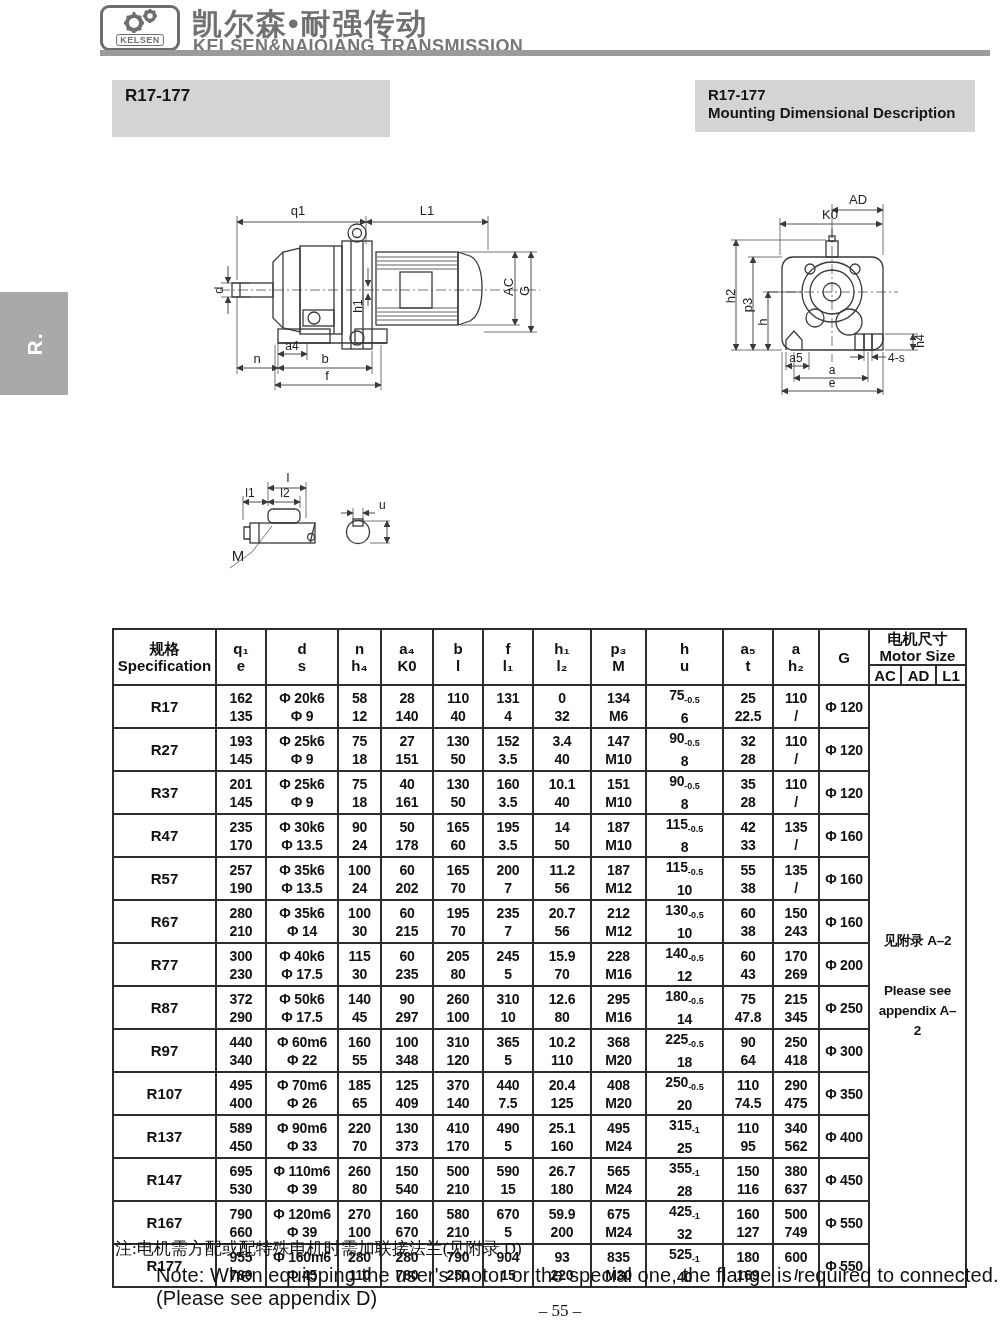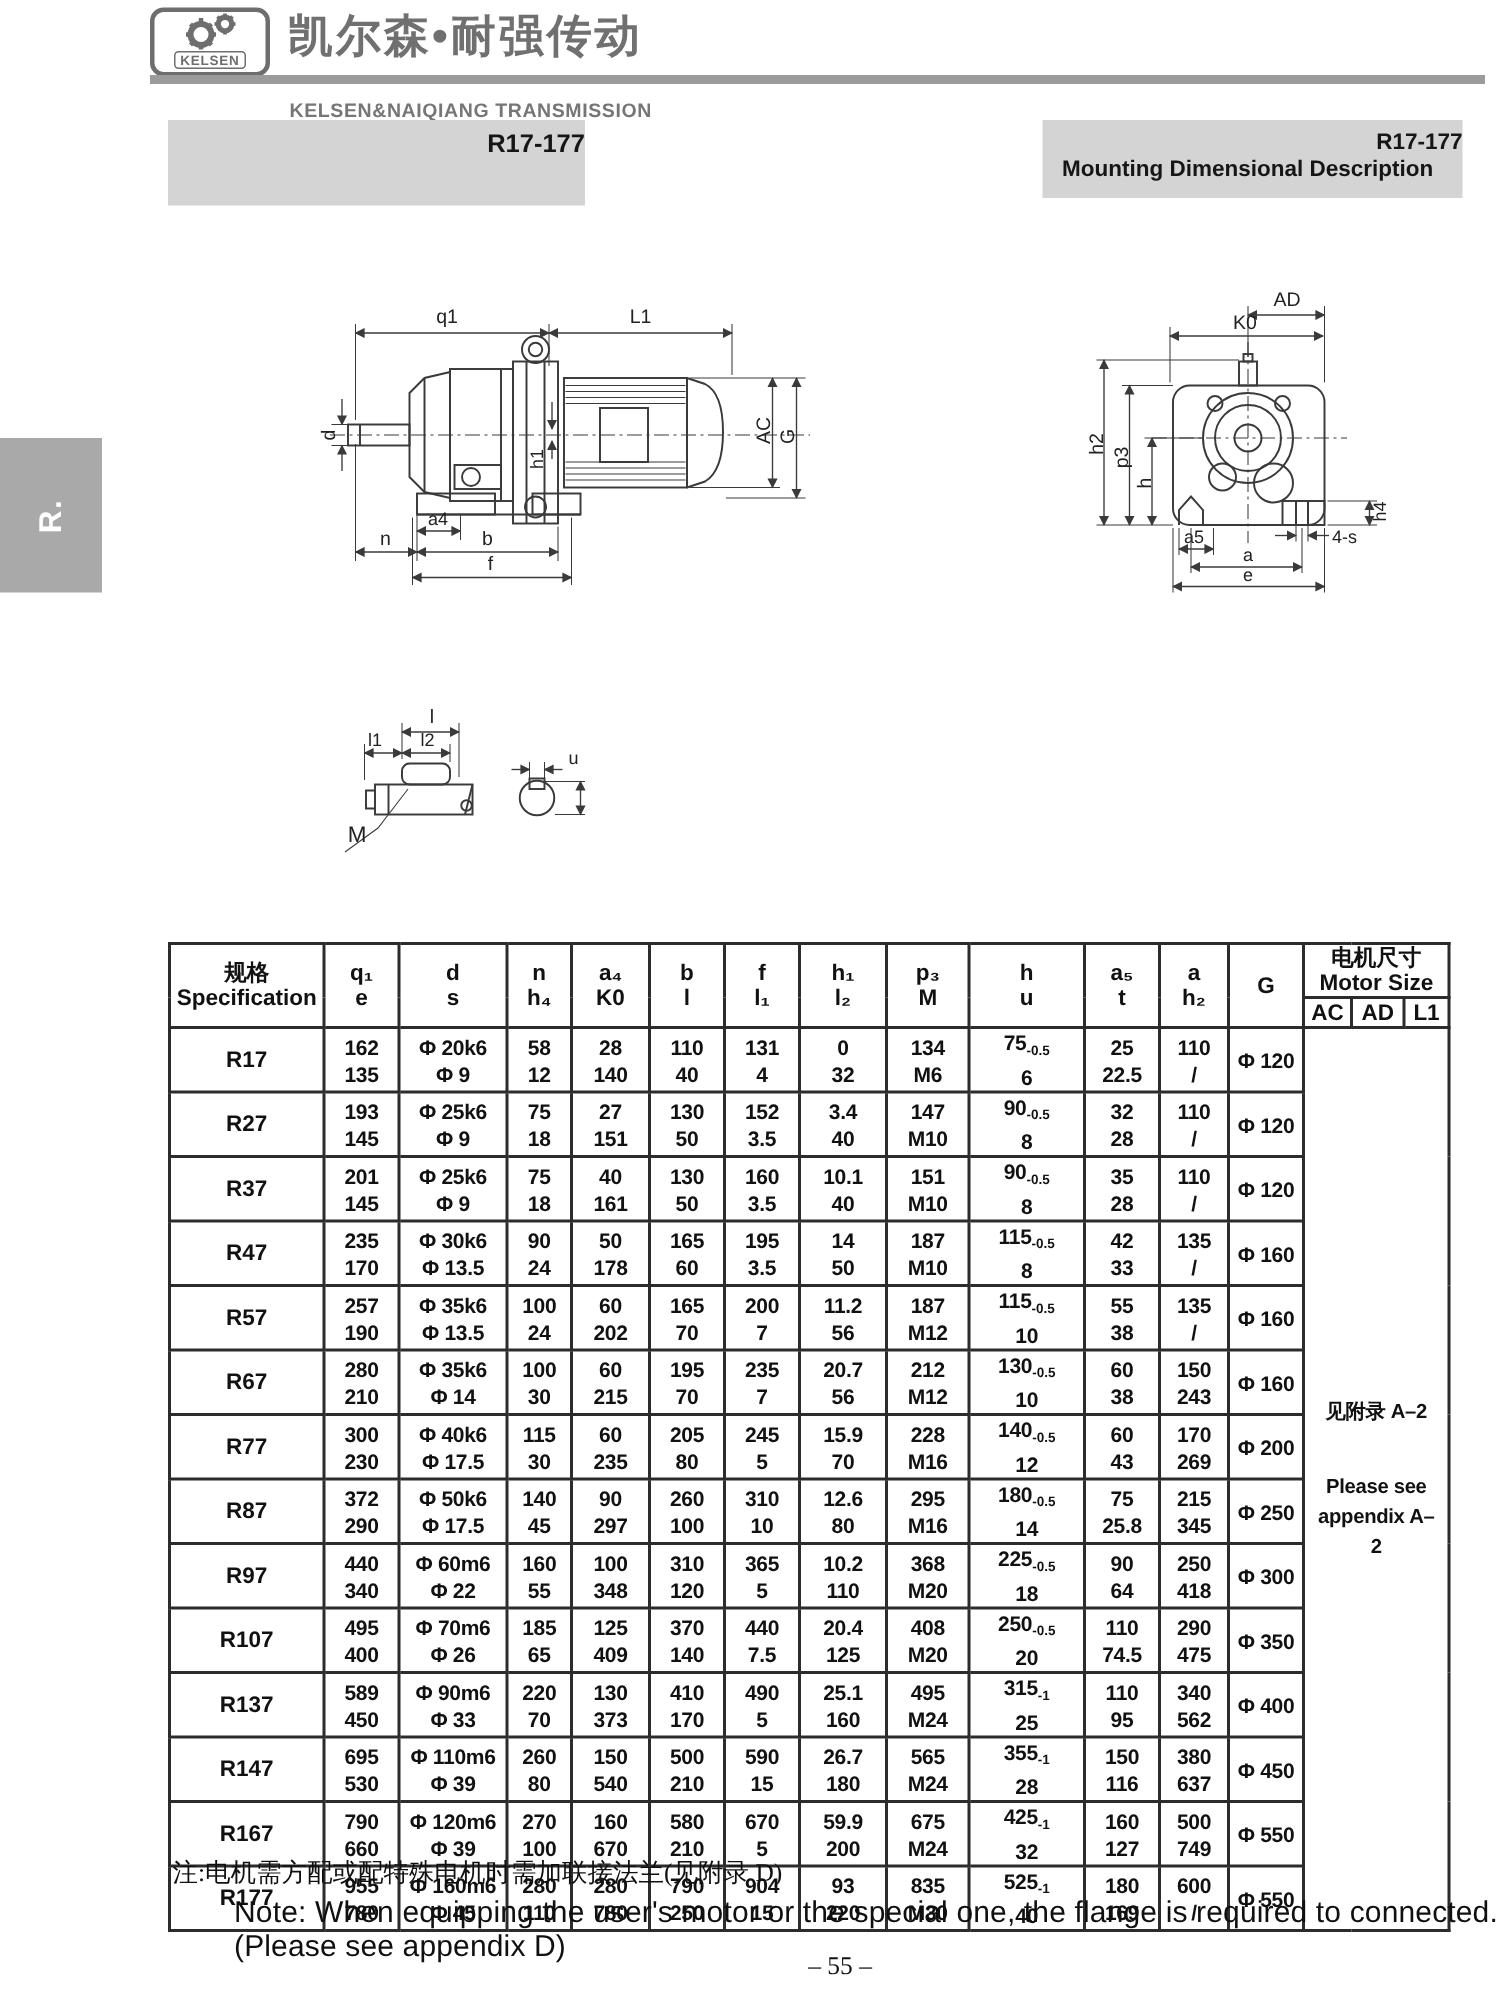--- a/index.html
+++ b/index.html
@@ -18,31 +18,31 @@
     box-sizing:border-box;background:#fff;
   }
   .logo-kelsen{
     font-size:9px;font-weight:bold;color:#6e6e6e;letter-spacing:0.5px;
     border:1px solid #6e6e6e;border-radius:3px;padding:0 3px;margin-bottom:2px;line-height:10px;
   }
   .brand-cn{
     left:192px;top:4px;font-size:30px;font-weight:bold;color:#707070;letter-spacing:2px;
   }
   .brand-en{
-    left:193px;top:36px;font-size:13px;font-weight:bold;color:#767676;letter-spacing:0.4px;margin-top:30px;
+    left:193px;top:36px;font-size:18px;font-weight:bold;color:#767676;letter-spacing:0.4px;
   }
   .header-rule{
     left:100px;top:50px;width:890px;height:6px;background:#9b9b9b;
   }
 
   
   .title-block{background:#d4d4d4;box-sizing:border-box;padding:6px 0 0 13px;}
   .tb-left{left:112px;top:80px;width:278px;height:57px;}
   .tb-right{left:695px;top:80px;width:280px;height:52px;padding-top:5px;}
-  .tb-model{font-size:17px;font-weight:bold;color:#161616;text-align:right;}
+  .tb-model{font-size:17px;font-weight:bold;color:#161616;}
   .tb-sub{font-size:17px;font-weight:bold;color:#161616;margin-top:3px;}
   .tb-right .tb-model,.tb-right .tb-sub{font-size:15px;margin-top:1px;}
 
   
   .side-tab{
     left:0;top:292px;width:68px;height:103px;background:#a9a9a9;
     display:flex;align-items:center;justify-content:center;
   }
   .side-tab span{
     color:#fff;font-size:21px;font-weight:bold;transform:rotate(-90deg);letter-spacing:1px;
@@ -772,21 +772,21 @@
           <td>
             <span class="c1">295</span>
             <span class="c2">M16</span>
           </td>
           <td>
             <span class="c1">180<sub class="tol">-0.5</sub></span>
             <span class="c2">14</span>
           </td>
           <td>
             <span class="c1">75</span>
-            <span class="c2">25.8</span>
+            <span class="c2">47.8</span>
           </td>
           <td>
             <span class="c1">215</span>
             <span class="c2">345</span>
           </td>
           <td>Φ 250</td>
         </tr>
         <tr>
           <td class="spec-cell">R97</td>
           <td>

